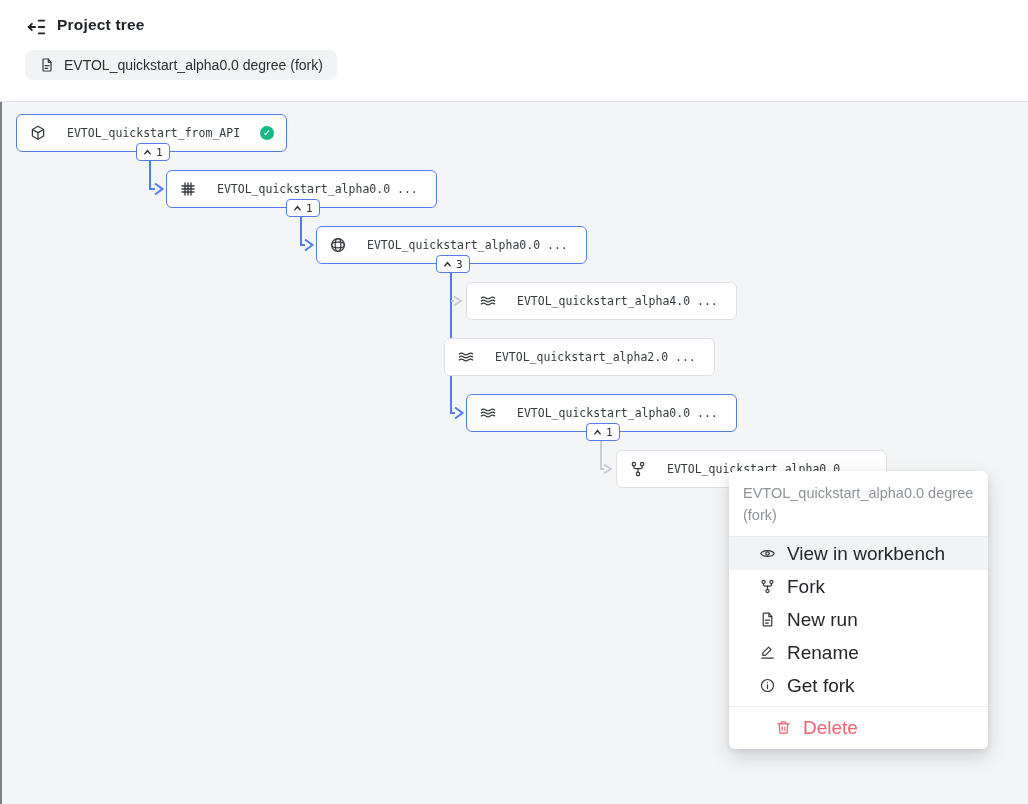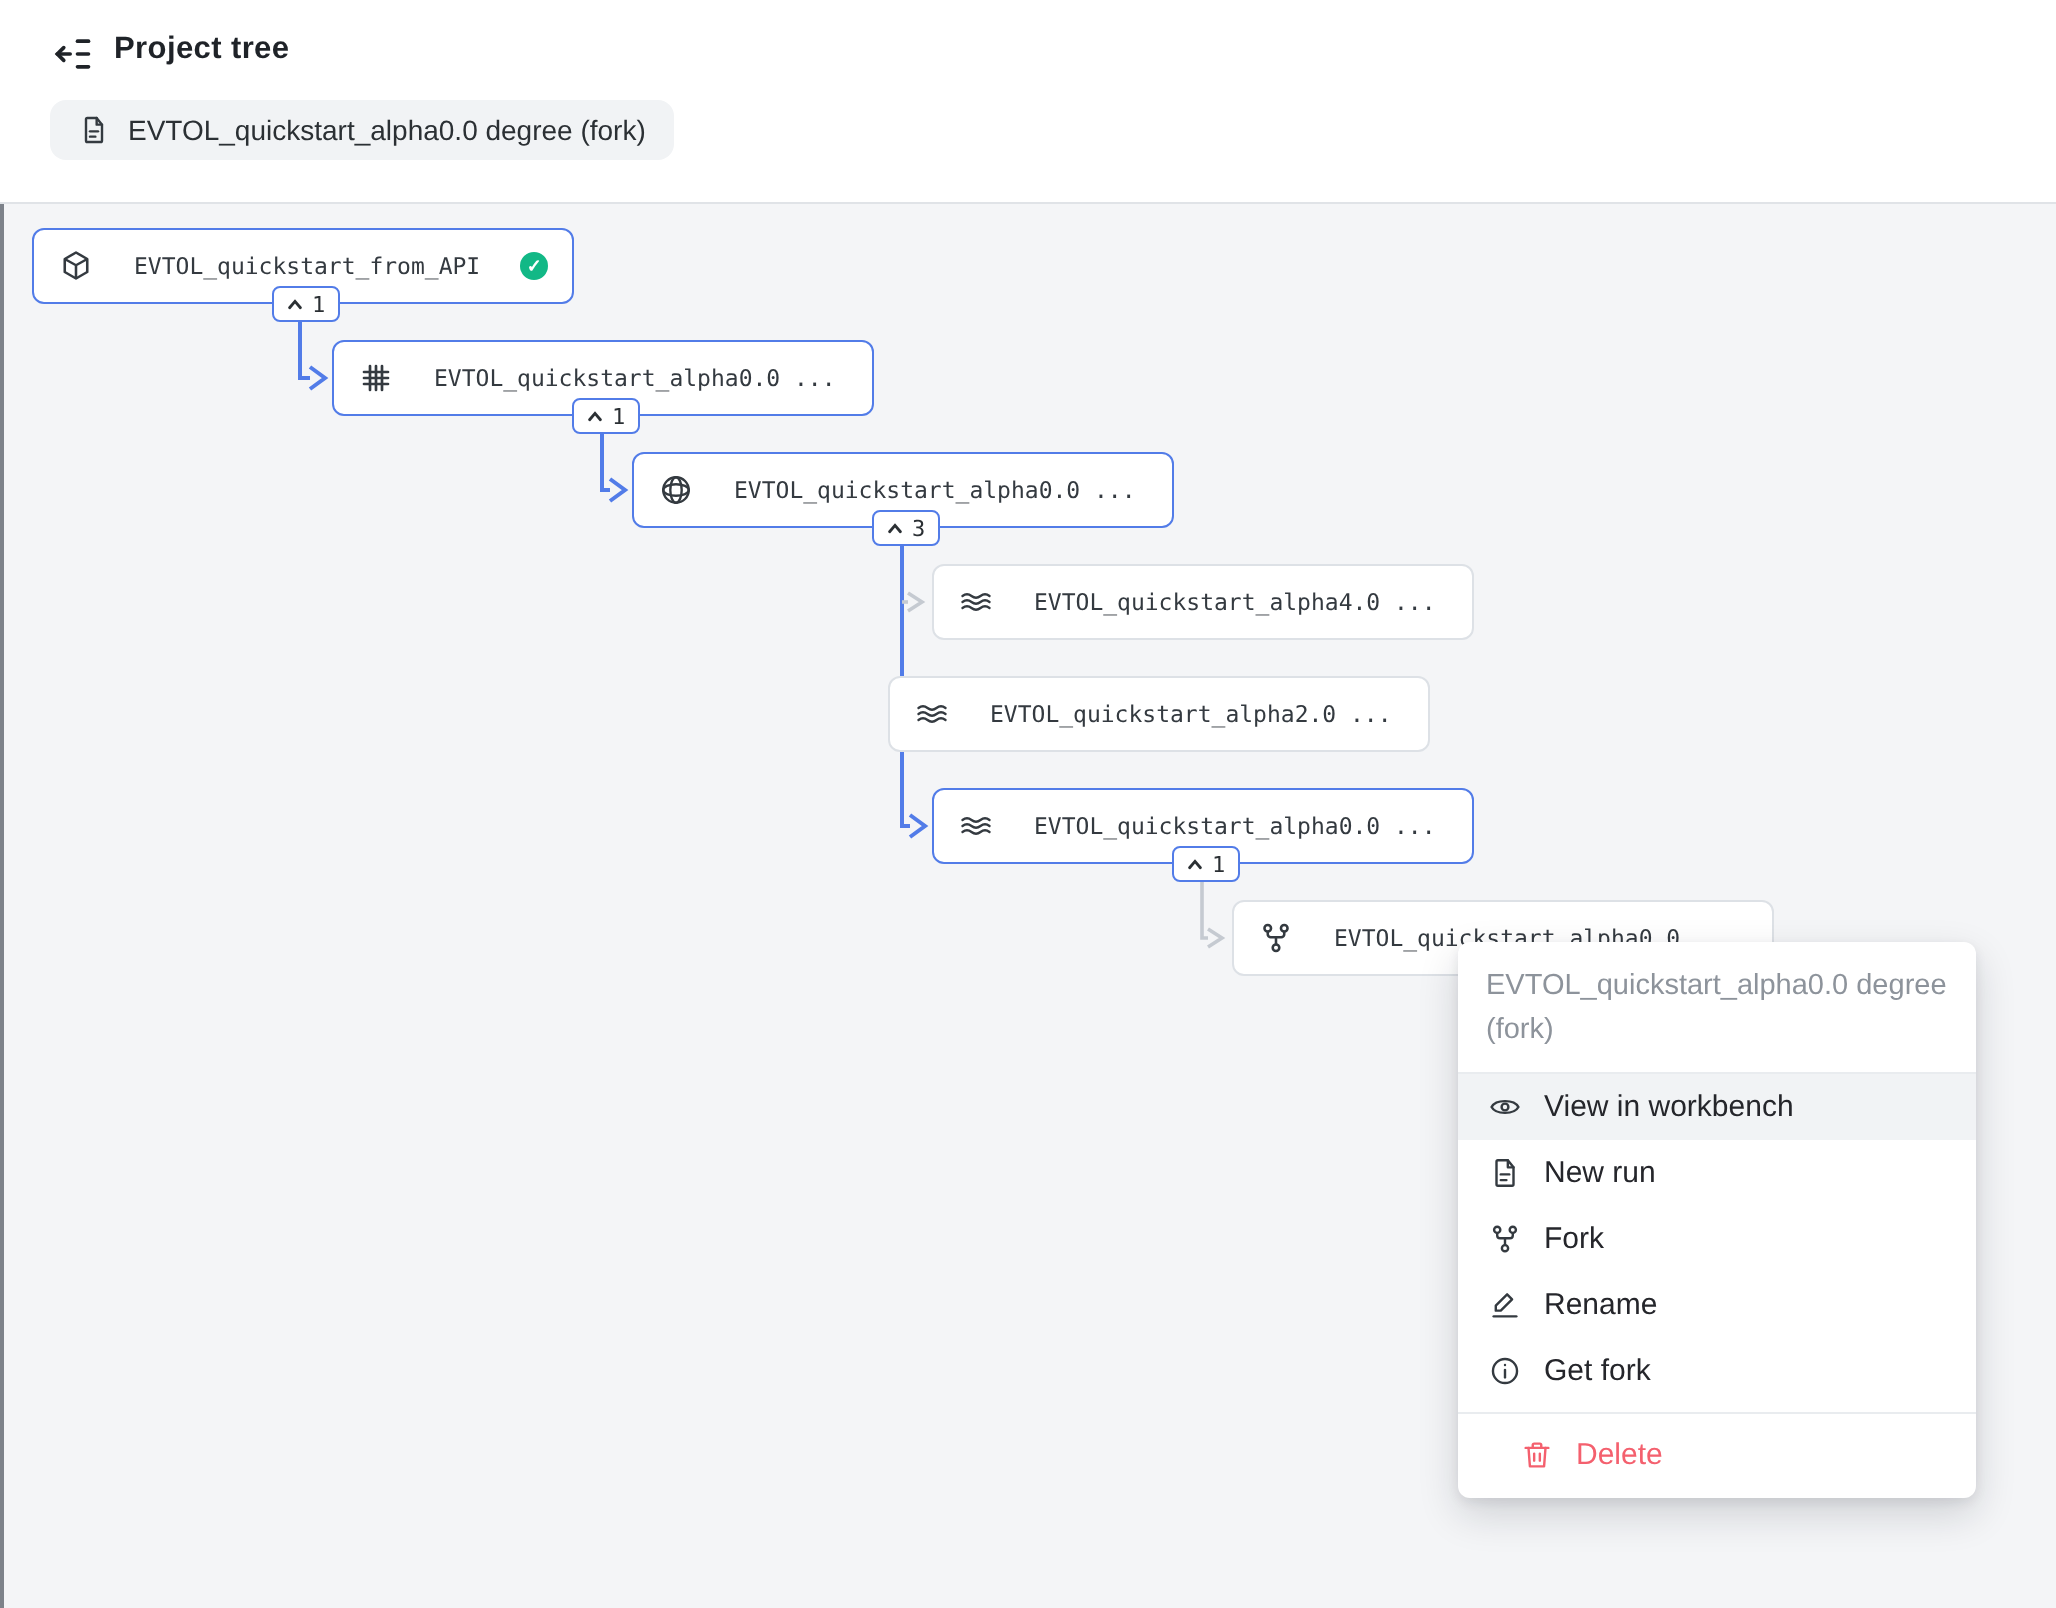--- a/index.html
+++ b/index.html
@@ -49,22 +49,22 @@
     display:flex;align-items:center;justify-content:center;gap:4px;
     font-family:"DejaVu Sans Mono",monospace;font-size:11px;color:#2b3034;}
 
   
   .menu{position:absolute;left:729px;top:369px;width:259px;z-index:10;background:#fff;
     border-radius:6px;box-shadow:0 8px 20px rgba(20,25,35,.16),0 2px 6px rgba(20,25,35,.08);
     padding-bottom:4px;overflow:hidden;}
   .menu-header{padding:11px 14px 10px 14px;font-size:14.5px;line-height:22px;color:#8d939b;
     word-break:break-all;}
   .menu-divider{height:1px;background:#e9ecef;}
-  .menu-item{display:flex;align-items:center;gap:11px;height:33px;padding:0 15px;
-    font-size:15px;color:#25262b;cursor:pointer;}
+  .menu-item{display:flex;align-items:center;gap:11px;height:33px;padding:0 30px;
+    font-size:19px;color:#25262b;cursor:pointer;}
   .menu-item.hovered{background:var(--hover-bg);}
   .menu-item svg{flex:0 0 auto;}
   .menu-item.danger{color:var(--delete-red);height:35px;margin-top:3px;margin-left:16px;}
 </style>
 </head>
 <body>
 
 <div class="topbar">
   <div class="title-row">
     <svg width="22" height="22" viewBox="0 0 24 24" fill="none" stroke="#1f2328" stroke-width="2" stroke-linecap="round">
@@ -207,37 +207,37 @@
     <div class="menu-item hovered">
       <svg width="17" height="17" viewBox="0 0 24 24" fill="none" stroke="#343a40" stroke-width="1.7" stroke-linecap="round" stroke-linejoin="round">
         <path d="M2.5 12 C5.5 6.5 18.5 6.5 21.5 12 C18.5 17.5 5.5 17.5 2.5 12 Z"></path>
           <circle cx="12" cy="12" r="2.4"></circle>
       </svg>
       <span>View in workbench</span>
     </div>
 
     <div class="menu-item">
       <svg width="17" height="17" viewBox="0 0 24 24" fill="none" stroke="#343a40" stroke-width="1.7" stroke-linecap="round" stroke-linejoin="round">
-        <path d="M14 3 H7 a1 1 0 0 0 -1 1 v16 a1 1 0 0 0 1 1 h10 a1 1 0 0 0 1 -1 V8 z"></path>
-        <path d="M14 3 v5 h4"></path>
-          <path d="M9 13 h6"></path>
-          <path d="M9 17 h4"></path>
-      </svg>
-      <span>New run</span>
-    </div>
-
-    <div class="menu-item">
-      <svg width="17" height="17" viewBox="0 0 24 24" fill="none" stroke="#343a40" stroke-width="1.7" stroke-linecap="round" stroke-linejoin="round">
         <circle cx="6.5" cy="5.5" r="2.2"></circle>
           <circle cx="17.5" cy="5.5" r="2.2"></circle>
           <circle cx="12" cy="18.5" r="2.2"></circle>
         <path d="M6.5 8 v1.5 a2 2 0 0 0 2 2 h7 a2 2 0 0 0 2 -2 V8"></path>
           <path d="M12 11.5 V16"></path>
       </svg>
       <span>Fork</span>
+    </div>
+
+    <div class="menu-item">
+      <svg width="17" height="17" viewBox="0 0 24 24" fill="none" stroke="#343a40" stroke-width="1.7" stroke-linecap="round" stroke-linejoin="round">
+        <path d="M14 3 H7 a1 1 0 0 0 -1 1 v16 a1 1 0 0 0 1 1 h10 a1 1 0 0 0 1 -1 V8 z"></path>
+        <path d="M14 3 v5 h4"></path>
+          <path d="M9 13 h6"></path>
+          <path d="M9 17 h4"></path>
+      </svg>
+      <span>New run</span>
     </div>
 
 
     <div class="menu-item">
       <svg width="17" height="17" viewBox="0 0 24 24" fill="none" stroke="#343a40" stroke-width="1.7" stroke-linecap="round" stroke-linejoin="round">
         <path d="M4 20 h16"></path>
         <path d="M13.5 4.5 l3.5 3.5 L9 16 H5.5 v-3.5 z"></path>
       </svg>
       <span>Rename</span>
     </div>

